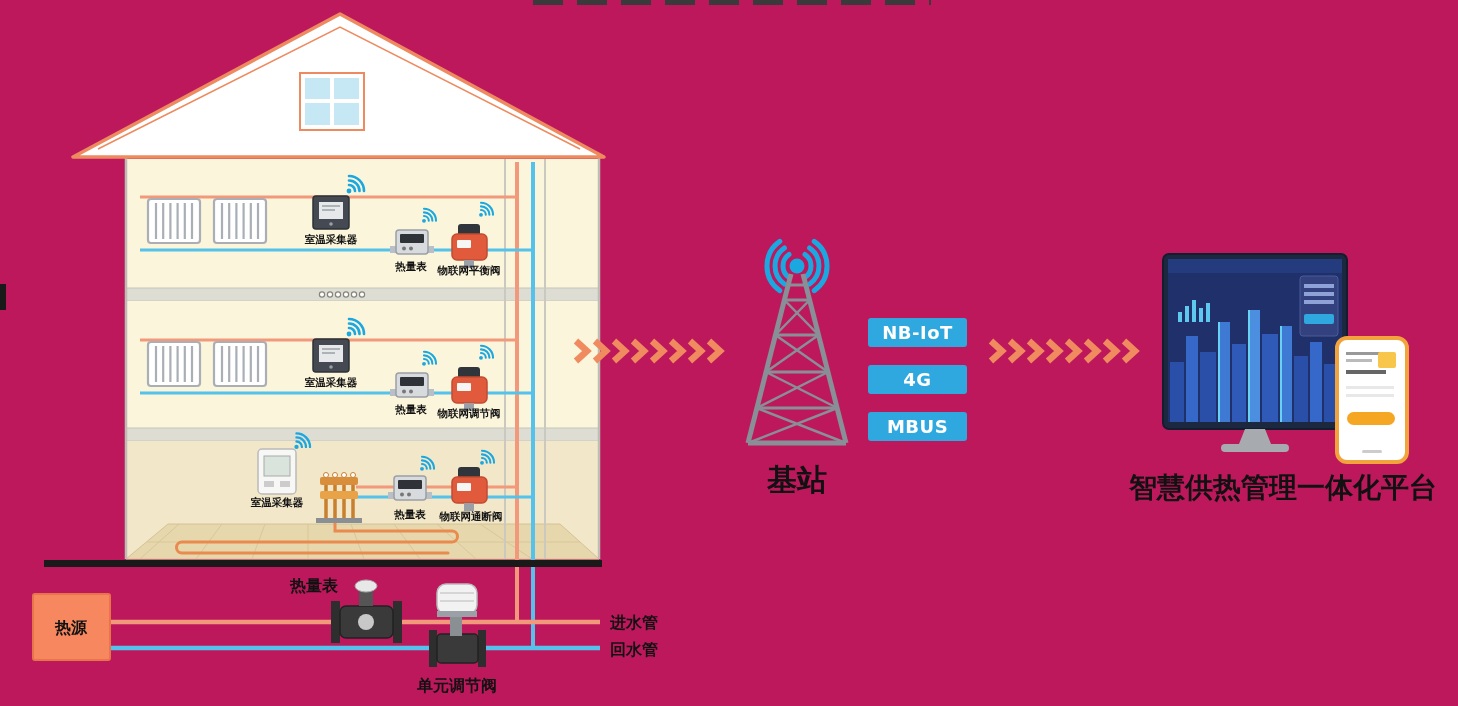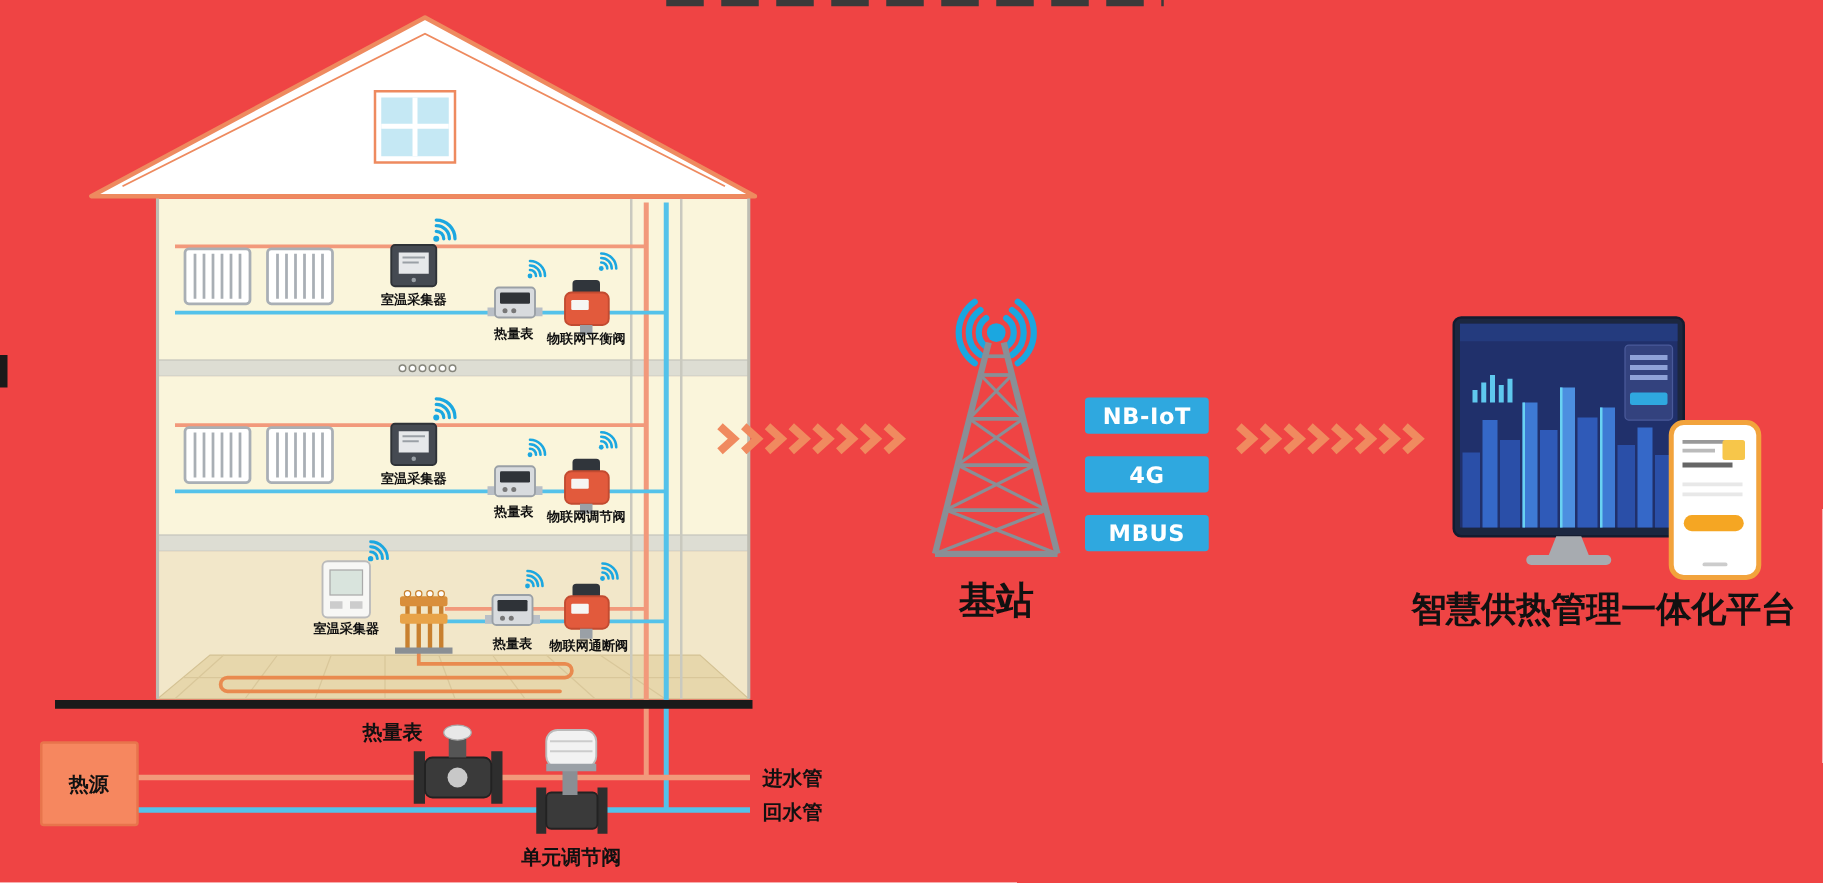--- a/index.html
+++ b/index.html
@@ -1,16 +1,16 @@
 <!DOCTYPE html>
 <html><head>
 <meta charset="utf-8">
 <style>
   html,body{margin:0;padding:0;background:#ffffff;}
-  .canvas{position:relative;width:1458px;height:706px;background:#ef4444;overflow:hidden;
+  .canvas{position:relative;width:1458px;height:706px;background:#be185d;overflow:hidden;
           font-family:"DejaVu Sans",sans-serif;}
   svg{display:block;}
   .t-sm{font:bold 10.5px "DejaVu Sans",sans-serif;fill:#111111;}
   .t-md{font:bold 16px "DejaVu Sans",sans-serif;fill:#111111;}
   .t-lg{font:bold 30px "DejaVu Sans",sans-serif;fill:#111111;}
   .t-xl{font:bold 28px "DejaVu Sans",sans-serif;fill:#111111;}
   .t-badge{font:bold 18px "DejaVu Sans",sans-serif;fill:#ffffff;letter-spacing:.5px;}
 </style>
 </head>
 <body>

